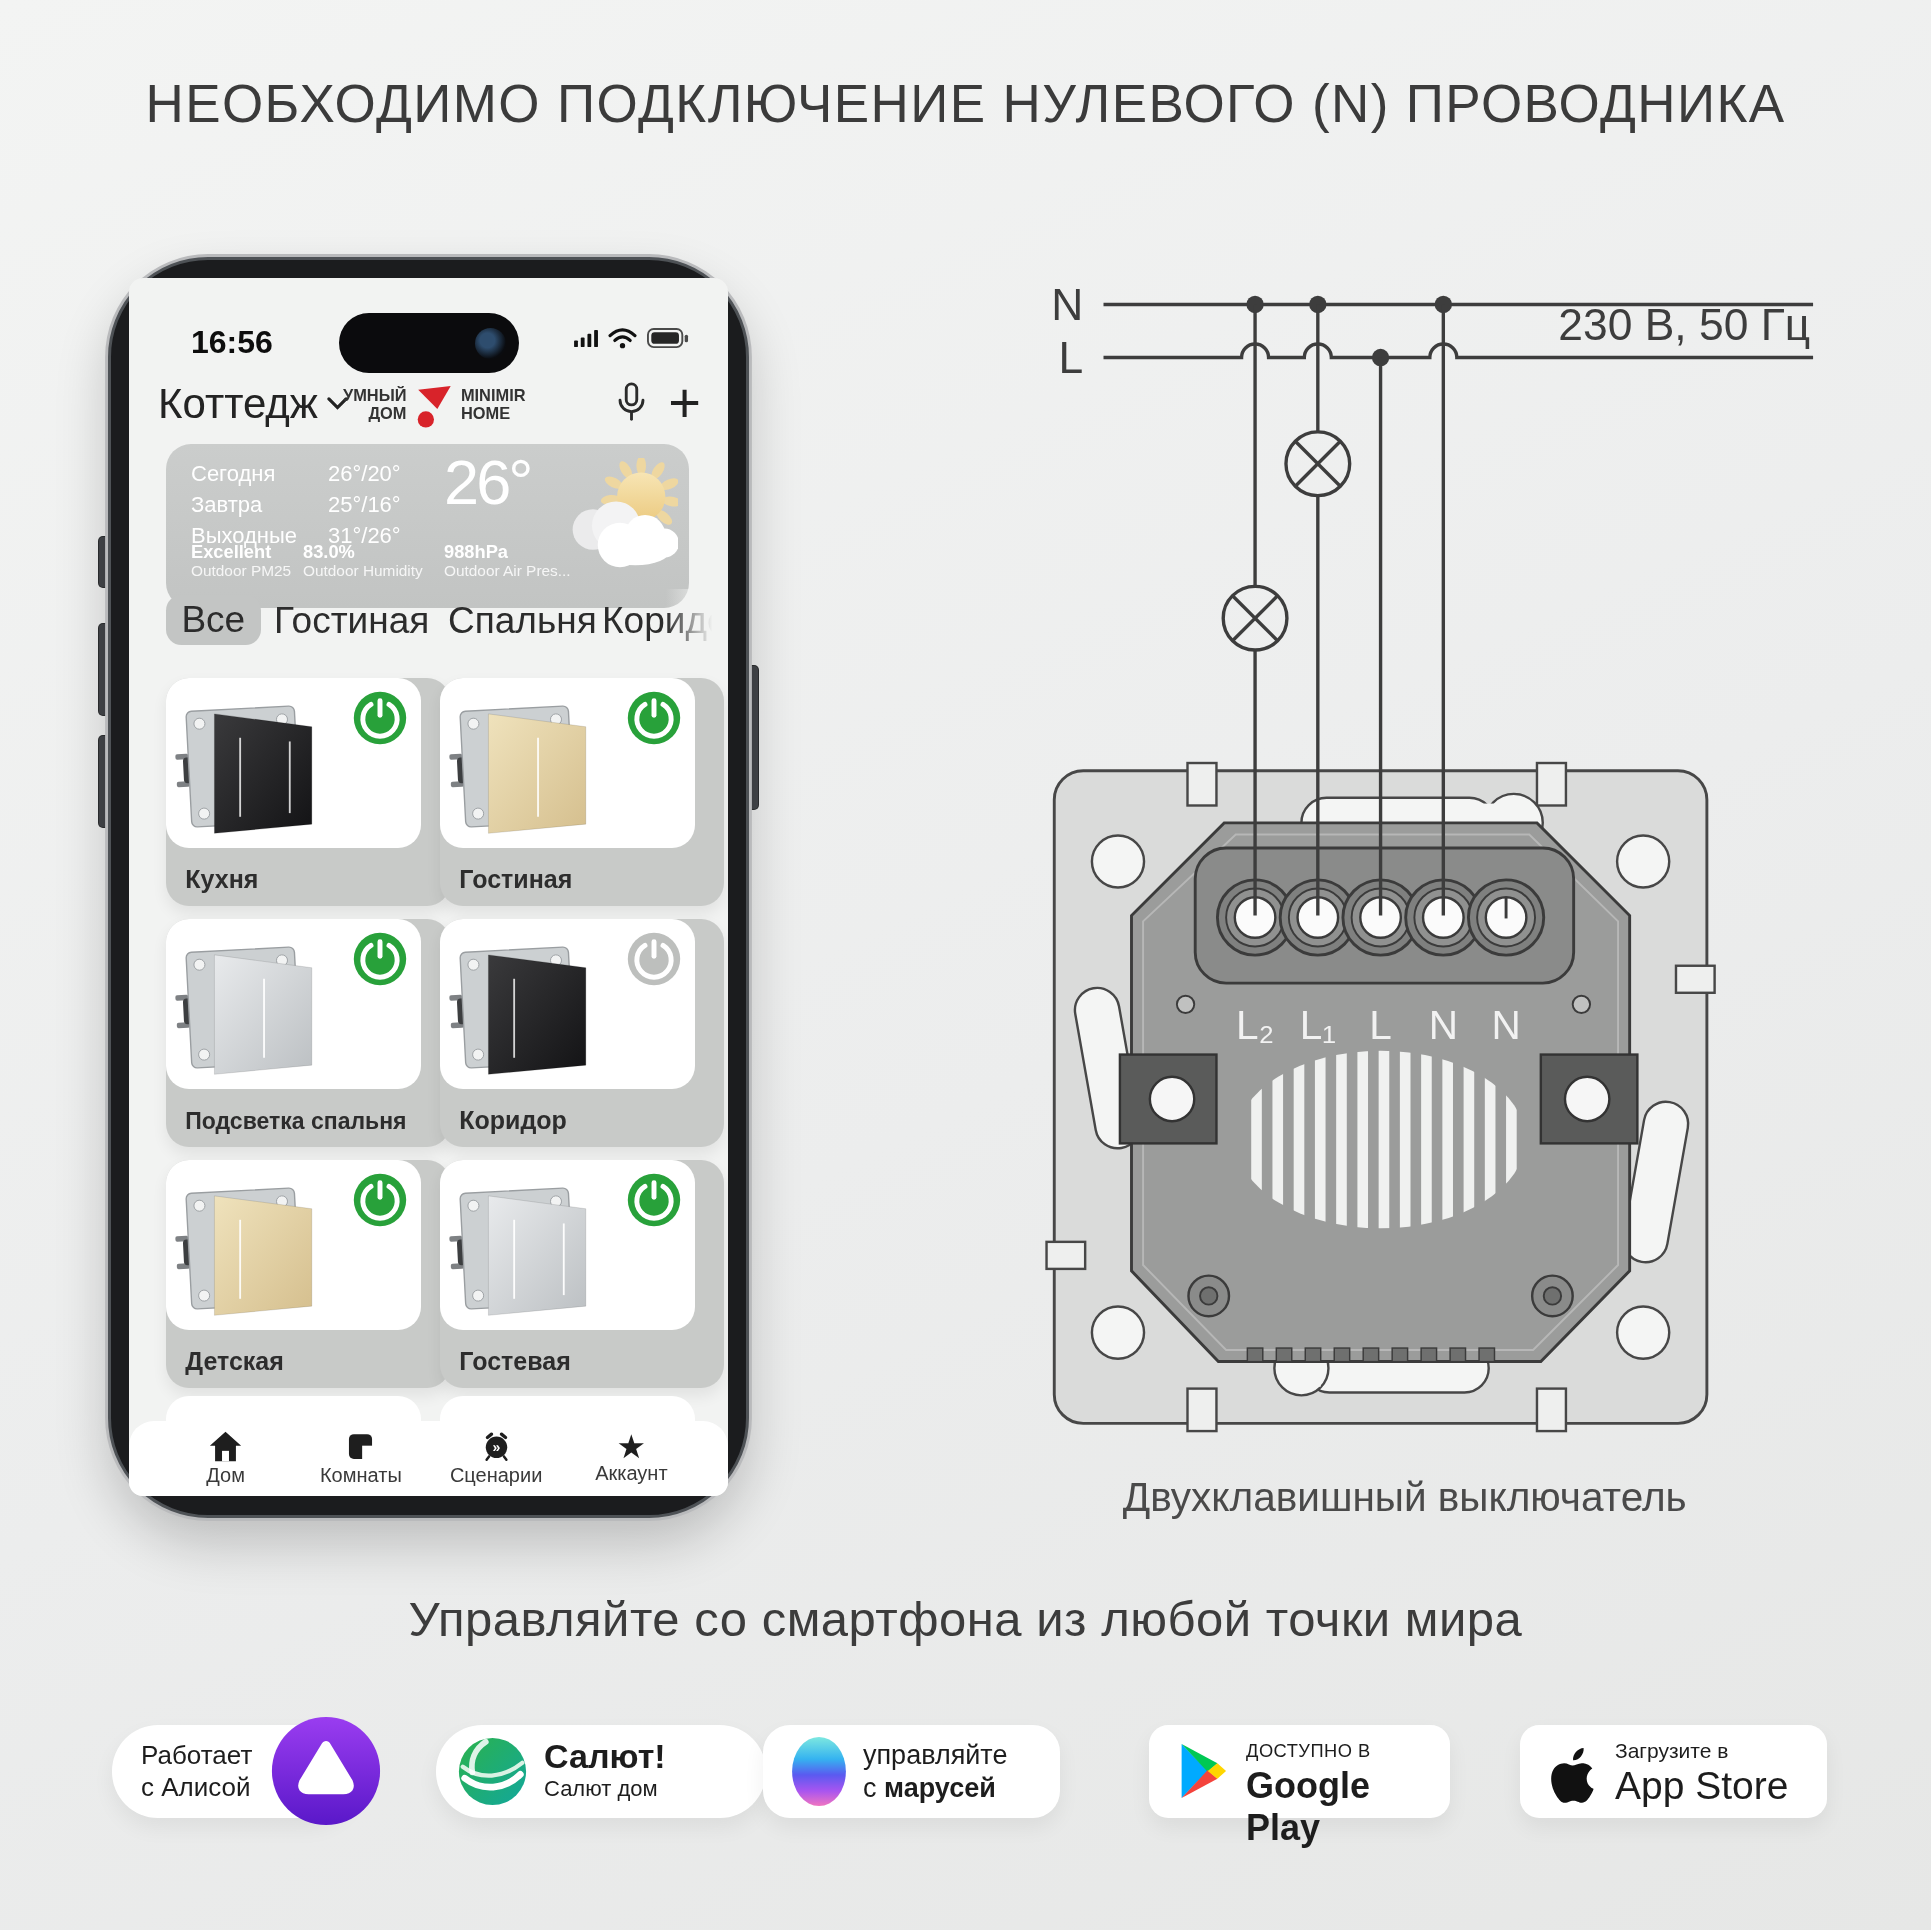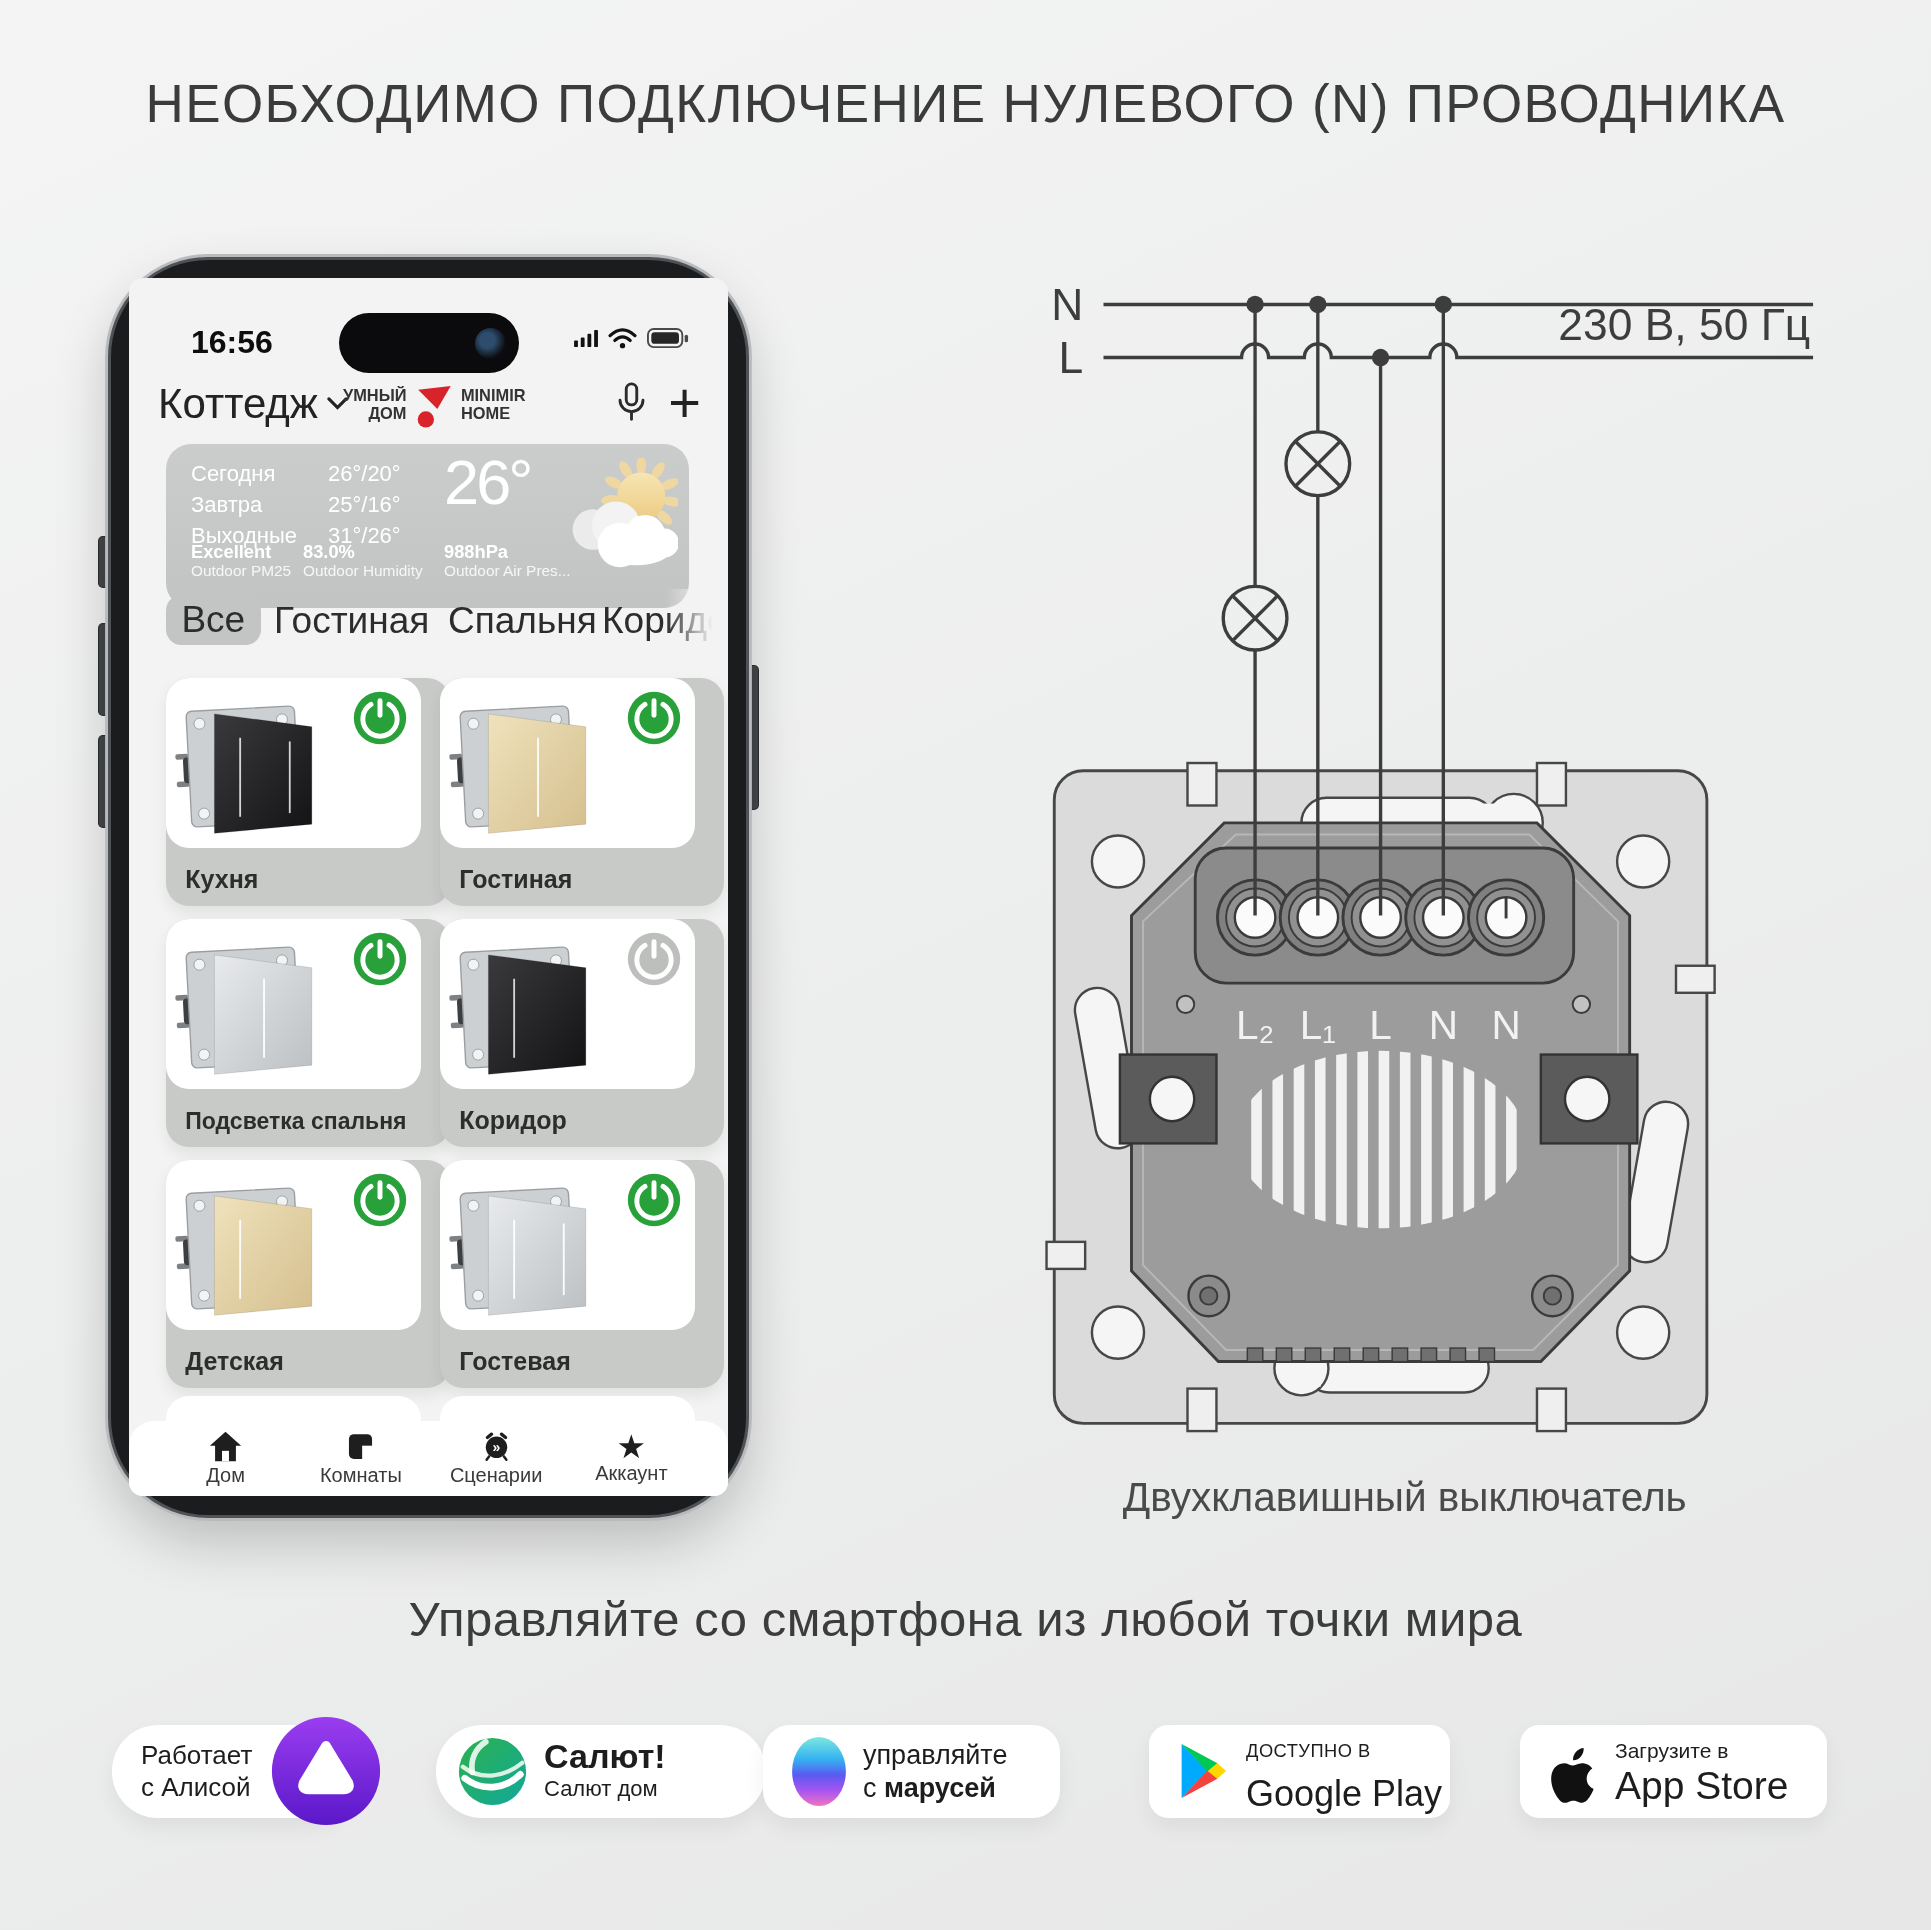--- a/index.html
+++ b/index.html
@@ -564,21 +564,21 @@
 
   <div class="badge rrect" style="left:1149px;width:301px">
     <svg class="abs" style="left:23px;top:15.4px" width="56" height="62" viewBox="0 0 58 64">
       <polygon points="10,4 10,60 37,32" fill="#00aaff"></polygon>
       <polygon points="10,4 47,24 37,33" fill="#00c853"></polygon>
       <polygon points="10,60 47,40 37,31" fill="#f4433c"></polygon>
       <polygon points="37,32 47,24 56,32 47,40" fill="#ffd600"></polygon>
     </svg>
     <div class="abs b-txt" style="left:97px;top:15.4px">
       <div style="font-size:18.3px;letter-spacing:0.5px">ДОСТУПНО В</div>
-      <div style="font-size:36px;font-weight:400;margin-top:11px">Google Play</div>
+      <div style="font-size:36px;font-weight:700;margin-top:3px">Google Play</div>
     </div>
   </div>
 
   <div class="badge rrect" style="left:1520px;width:307px">
     <svg class="abs" style="left:25px;top:14.5px" width="54" height="64" viewBox="0 0 40 48">
       <g fill="#111111">
         <path d="M31 29c0-5 4-7.5 4.2-7.7-2.3-3.4-5.9-3.8-7.2-3.9-3-.3-5.9 1.8-7.5 1.8-1.5 0-3.9-1.7-6.4-1.7-3.3.1-6.4 1.9-8.1 4.9-3.4 6-.9 14.8 2.5 19.7 1.6 2.4 3.6 5.1 6.2 5 2.5-.1 3.4-1.6 6.4-1.6s3.8 1.6 6.4 1.5c2.7 0 4.4-2.4 6-4.8 1.9-2.8 2.7-5.5 2.7-5.6-.1 0-5.2-2-5.2-7.6z"></path>
         <path d="M26.7 12.3c1.4-1.7 2.3-4 2-6.3-2 .1-4.4 1.3-5.8 3-1.3 1.5-2.4 3.9-2.1 6.2 2.2.2 4.5-1.1 5.9-2.9z"></path>
       </g>
     </svg>

